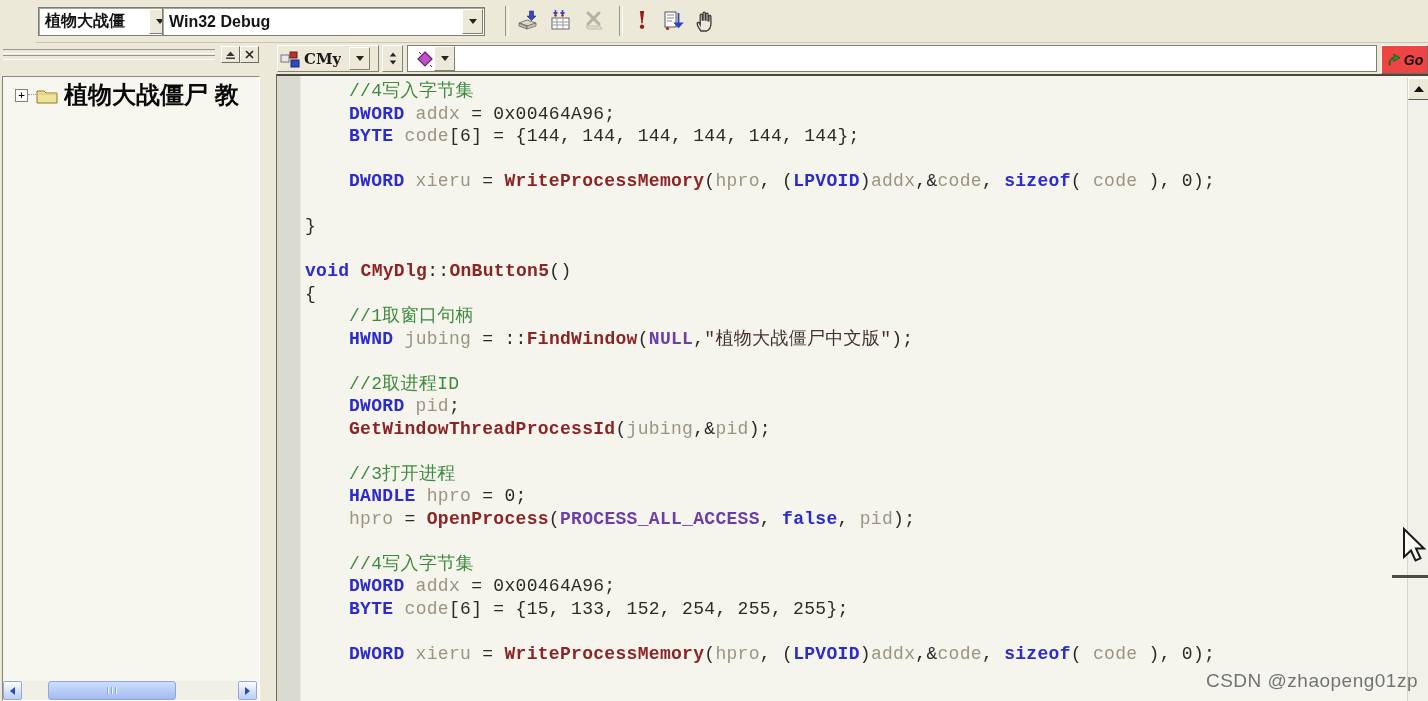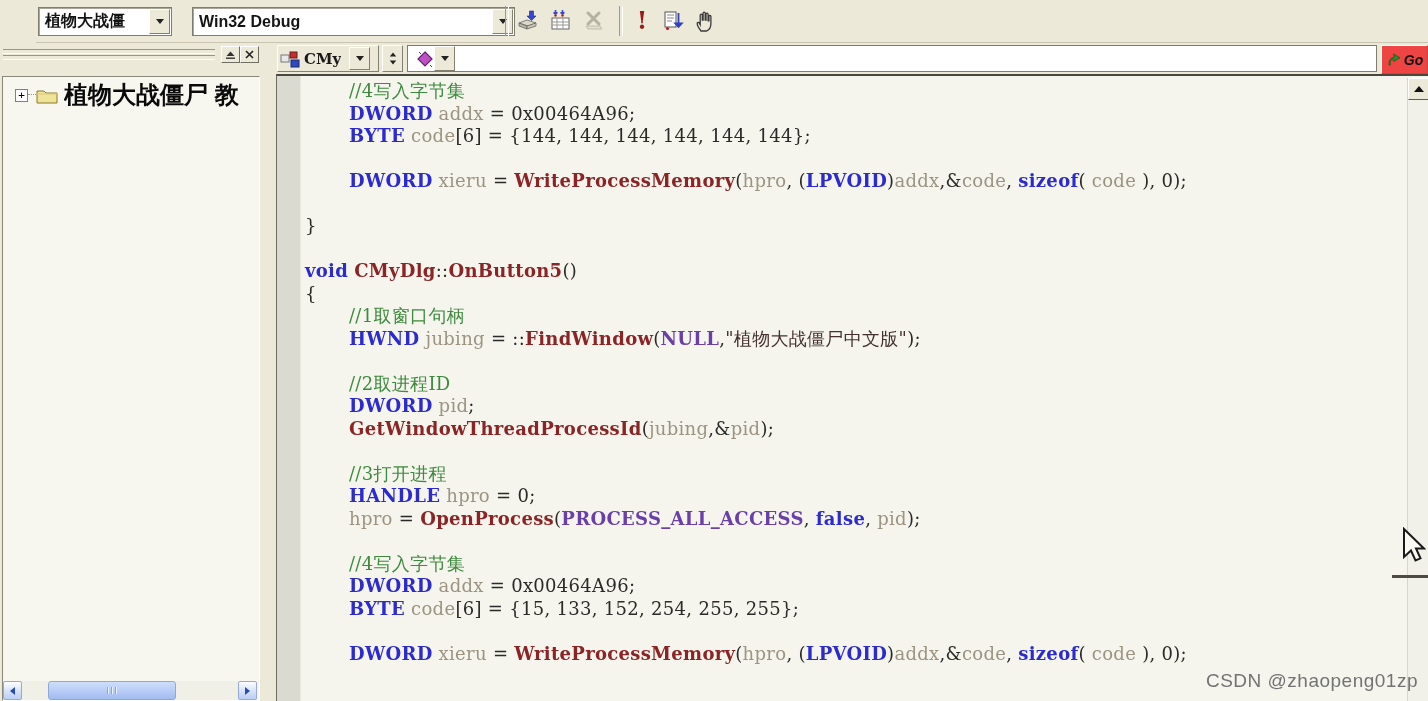--- a/index.html
+++ b/index.html
@@ -90,21 +90,21 @@
     position:absolute;left:276px;top:74px;width:1152px;height:627px;
     background:#F5F5EE;border-top:2px solid #49483F;border-left:1px solid #6E6C60;
     overflow:hidden;
   }
   .sel-margin{position:absolute;left:0;top:0;width:23px;height:100%;background:#DBDAD1;border-right:1px solid #E9E8DF;}
   .code-area{
     position:absolute;left:24px;top:0;right:21px;bottom:0;
     padding:4px 0 0 4px;
     font-size:18px;letter-spacing:0.3px;white-space:pre;overflow:hidden;
   }
-  .code-line{height:22.5px;line-height:22.5px;}
+  .code-line{height:22.5px;line-height:22.5px;font-family:Liberation Mono, monospace;}
   .code-line.ind{padding-left:44px;}
   .tk-k{color:#2B2BD0;font-weight:bold;text-align:center;}
   .tk-f{color:#8B2525;font-weight:bold;}
   .tk-i{color:#9C9480;}
   .tk-p{color:#2A2A28;}
   .tk-c{color:#3E8A3E;}
   .tk-m{color:#6B3FA8;font-weight:bold;}
   .tk-s{color:#46302E;}
   .vscroll{position:absolute;right:0;top:2px;width:21px;bottom:0;background:#F2F1E9;border-left:1px solid #D8D6C8;}
   .vs-up{
@@ -122,21 +122,21 @@
 
 <div id="app">
 
   <div class="row1">
     <div class="combo" style="left:2px;top:7px;width:132px;">
       <div class="combo-text">植物大战僵</div>
       <div class="drop-btn">
           <div class="tri-down"></div>
         </div>
     </div>
-    <div class="combo" style="left:156px;top:7px;width:321px;">
+    <div class="combo" style="left:126px;top:7px;width:321px;">
       <div class="combo-text">Win32 Debug</div>
       <div class="drop-btn">
           <div class="tri-down"></div>
         </div>
     </div>
 
     <div class="vsep" style="left:469px;"></div>
 
     <div class="tbtn" style="left:478px;">
       <svg width="24" height="24" viewBox="0 0 24 24">

